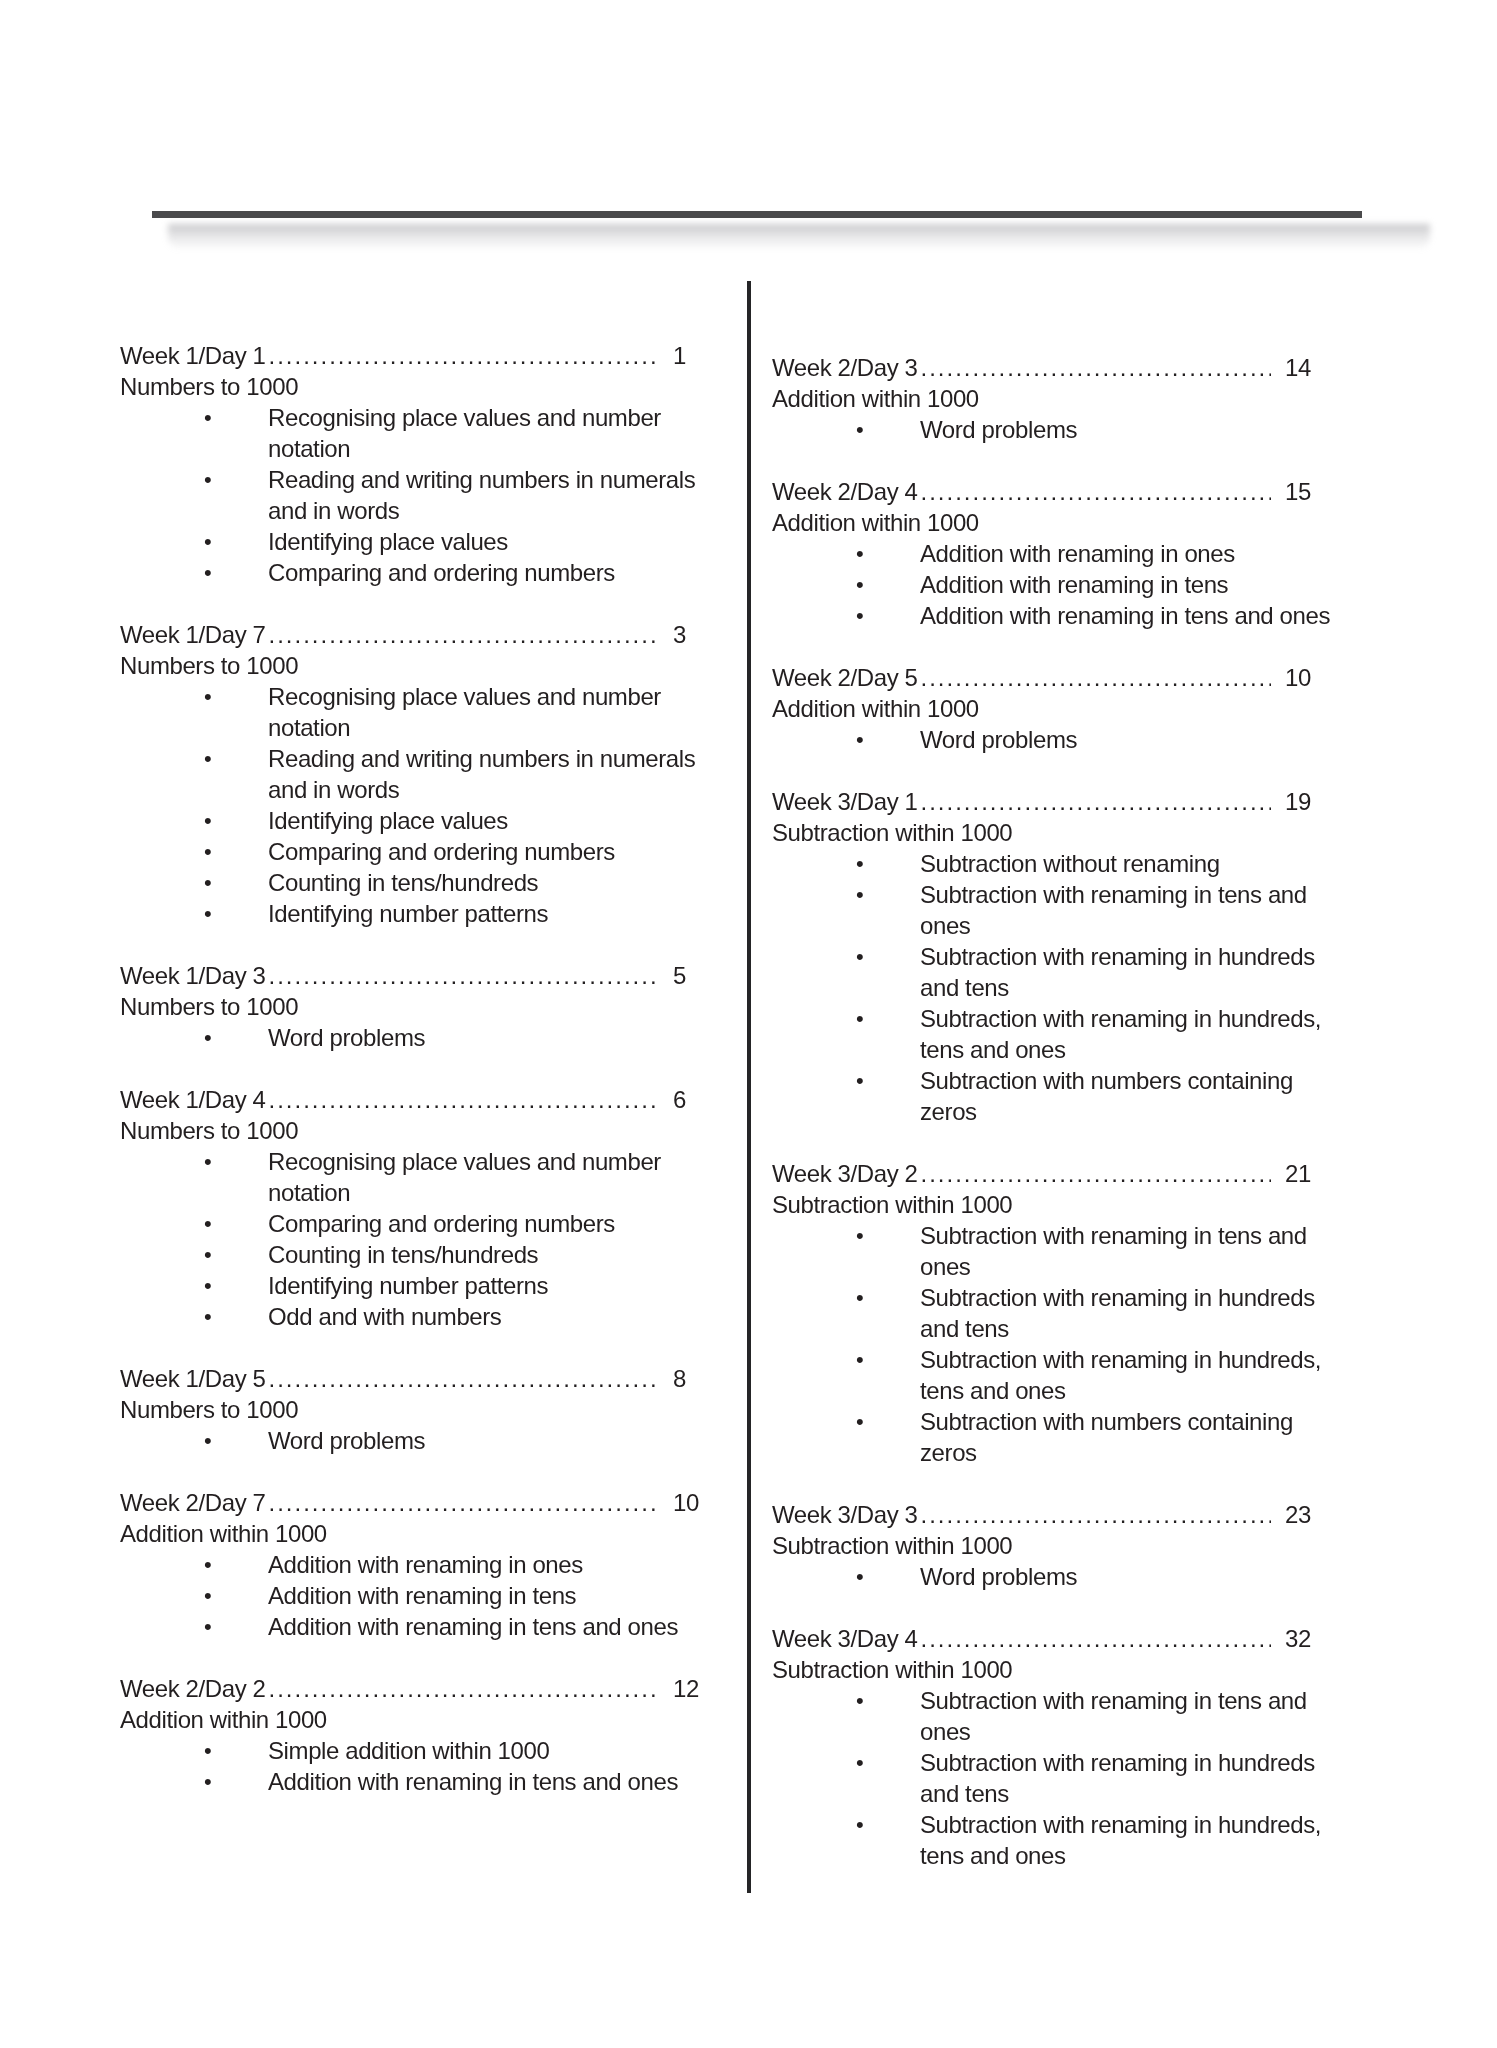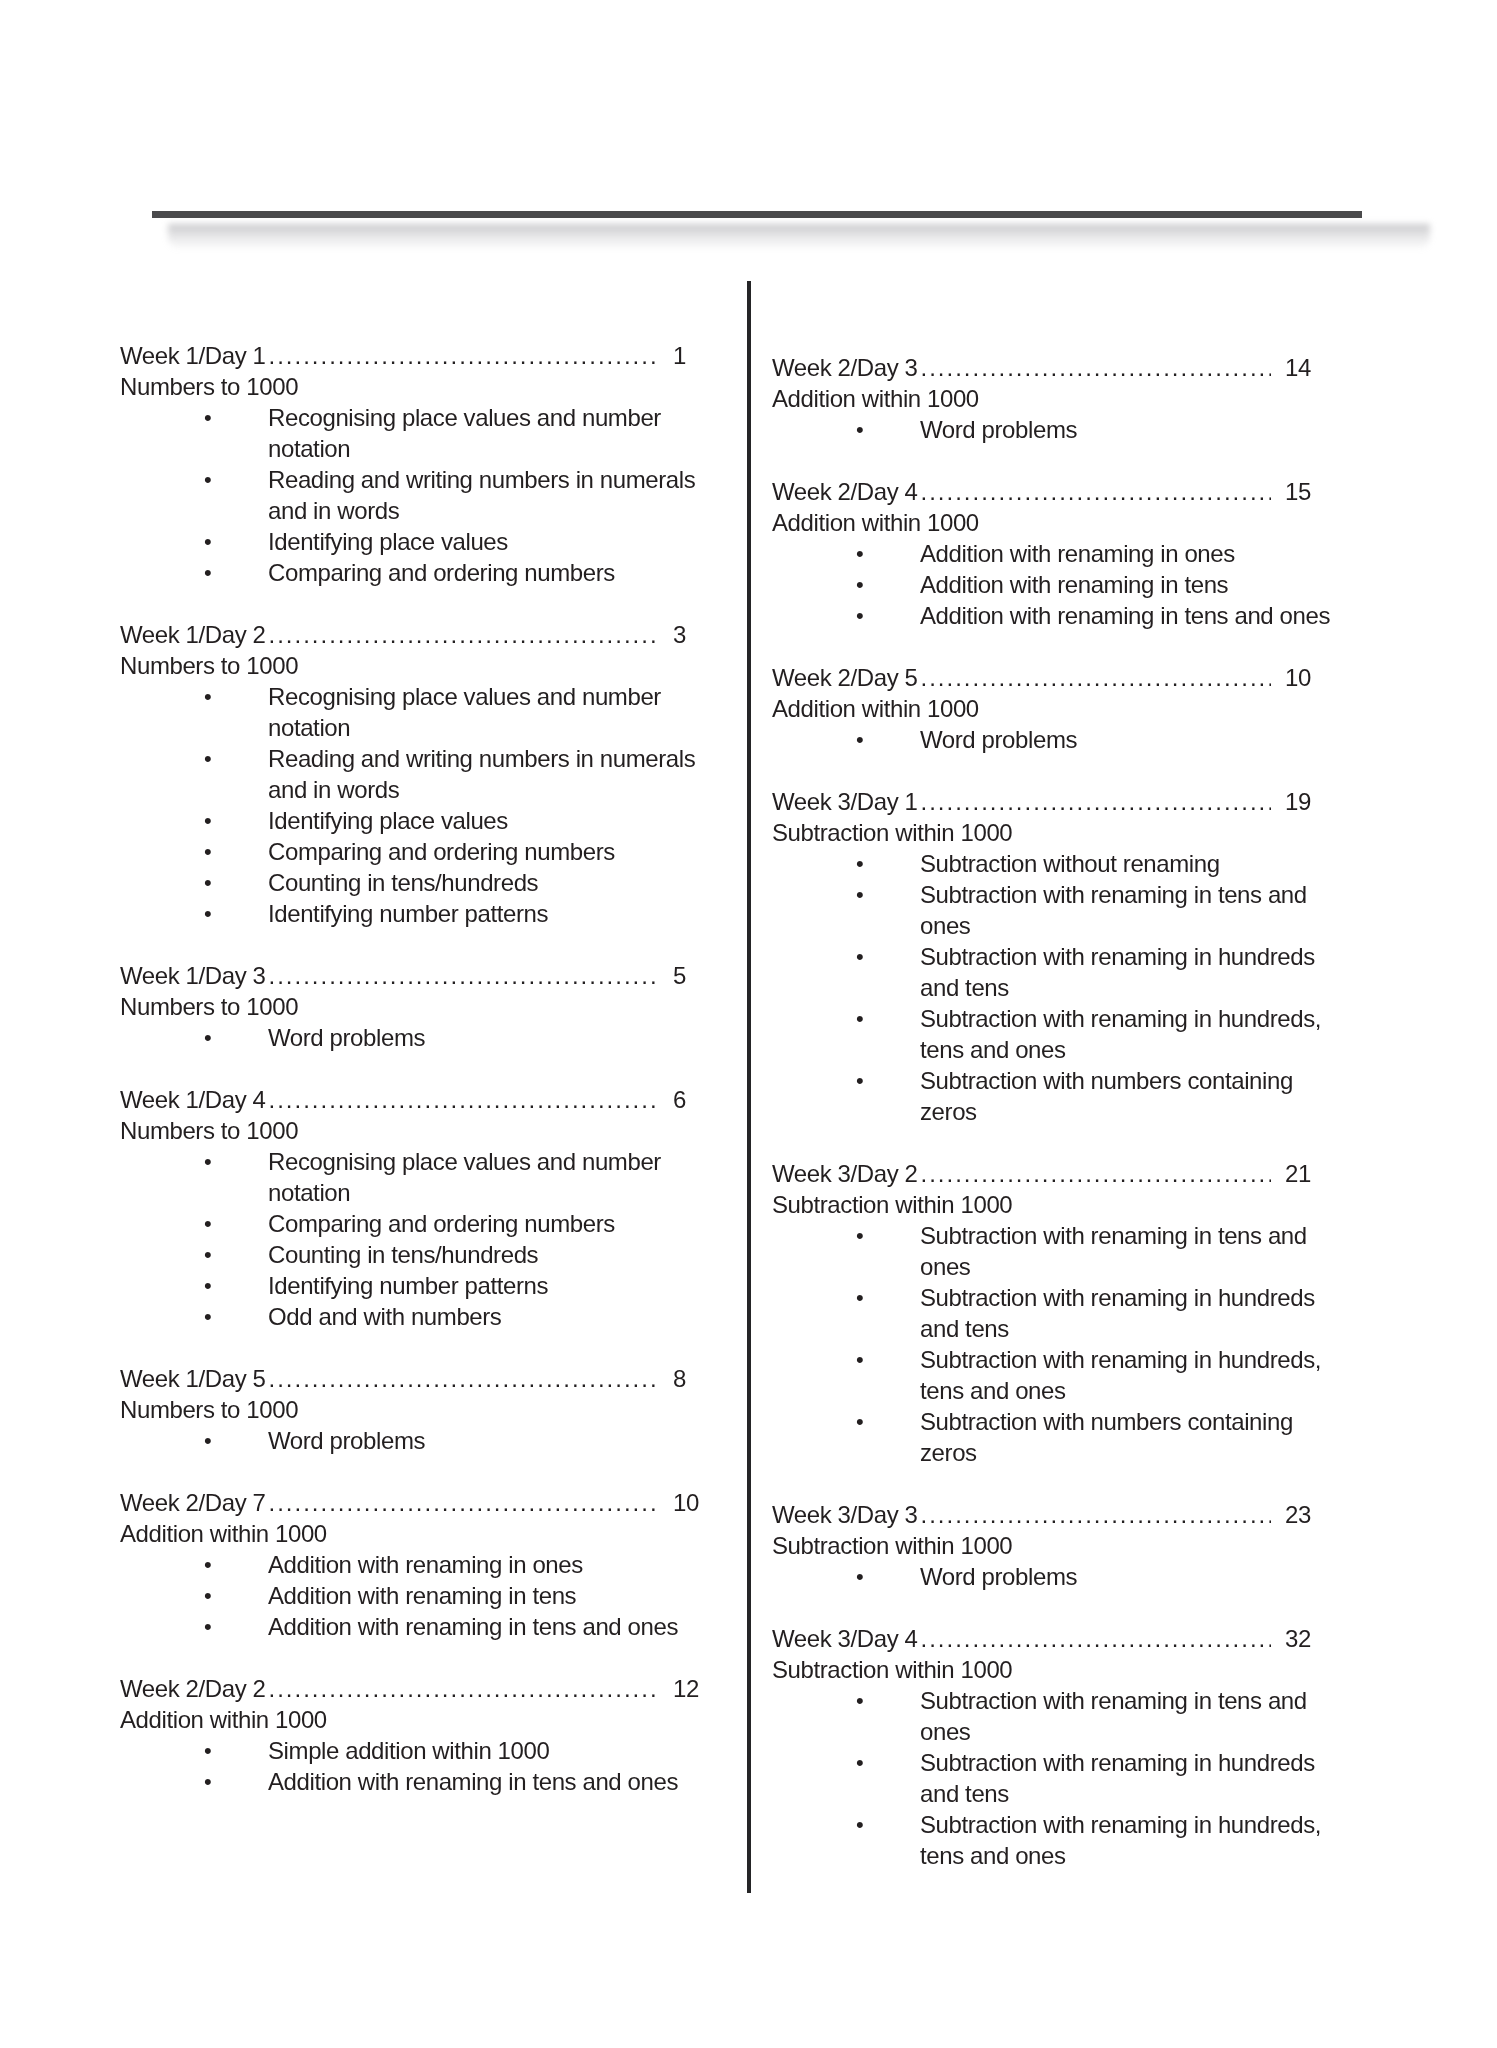--- a/index.html
+++ b/index.html
@@ -124,21 +124,21 @@
     <ul class="points">
           <li><span class="bullet">•</span><span>Recognising place values and number notation</span></li>
           <li><span class="bullet">•</span><span>Reading and writing numbers in numerals and in words</span></li>
           <li><span class="bullet">•</span><span>Identifying place values</span></li>
           <li><span class="bullet">•</span><span>Comparing and ordering numbers</span></li>
         </ul>
   </div>
 
   <div class="entry">
     <div class="entry-head">
-      <span class="entry-title">Week 1/Day 2</span>
+      <span class="entry-title">Week 1/Day 7</span>
       <span class="leader">........................................................................................................</span>
       <span class="page-num">3</span>
     </div>
     <div class="entry-topic">Numbers to 1000</div>
     <ul class="points">
           <li><span class="bullet">•</span><span>Recognising place values and number notation</span></li>
           <li><span class="bullet">•</span><span>Reading and writing numbers in numerals and in words</span></li>
           <li><span class="bullet">•</span><span>Identifying place values</span></li>
           <li><span class="bullet">•</span><span>Comparing and ordering numbers</span></li>
           <li><span class="bullet">•</span><span>Counting in tens/hundreds</span></li>

